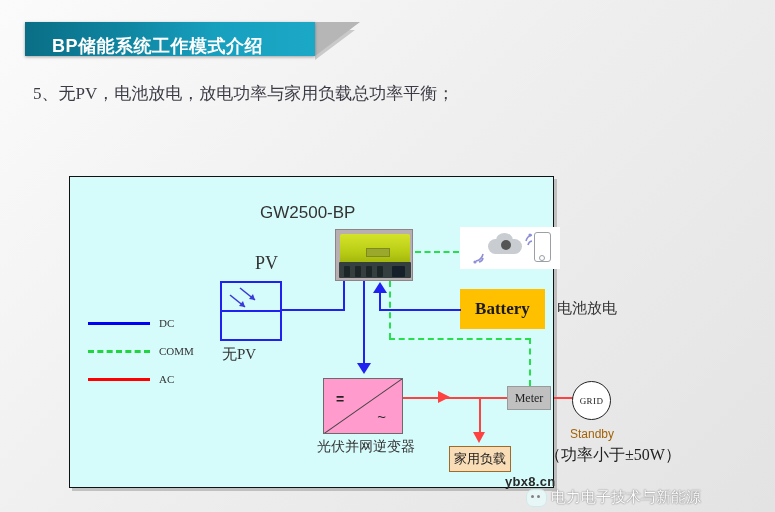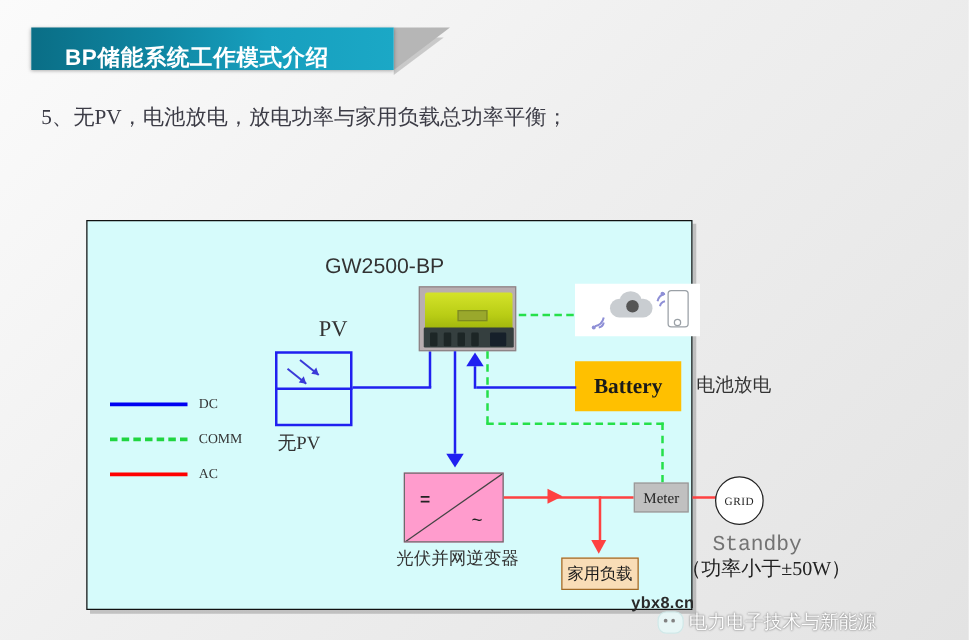--- a/index.html
+++ b/index.html
@@ -109,22 +109,22 @@
     background:#c0c0c0;border:1px solid #9a9a9a;box-sizing:border-box;
     display:flex;align-items:center;justify-content:center;}
   #meter-label{font-size:12px;color:#222;
     font-family:"Liberation Serif","DejaVu Serif",serif;}
   
   #grid-circle{position:absolute;left:502px;top:204px;width:37px;height:37px;
     border:1.5px solid #222;border-radius:50%;background:#fff;
     display:flex;align-items:center;justify-content:center;}
   #grid-label{font-size:9px;color:#222;letter-spacing:.4px;
     font-family:"Liberation Serif","DejaVu Serif",serif;}
-  #standby{left:500px;top:250px;font-size:17px;color:#737373;
-    font-family:Liberation Mono, monospace;}
+  #standby{left:500px;top:250px;font-size:12px;color:#a16207;
+    font-family:Liberation Sans, sans-serif;}
   #power-note{left:475px;top:268px;font-size:16px;color:#222;
     font-family:"Liberation Serif","DejaVu Serif",serif;}
   
   #load-box{position:absolute;left:379px;top:269px;width:62px;height:26px;
     background:#f9ddb7;border:1.5px solid #a06a28;box-sizing:border-box;
     display:flex;align-items:center;justify-content:center;}
   #load-label{font-size:13px;color:#1a1a1a;
     font-family:"Liberation Serif","DejaVu Serif",serif;}
   
   #wm{position:absolute;left:456px;top:287px;display:flex;align-items:center;opacity:.92;margin-top:24px;}

